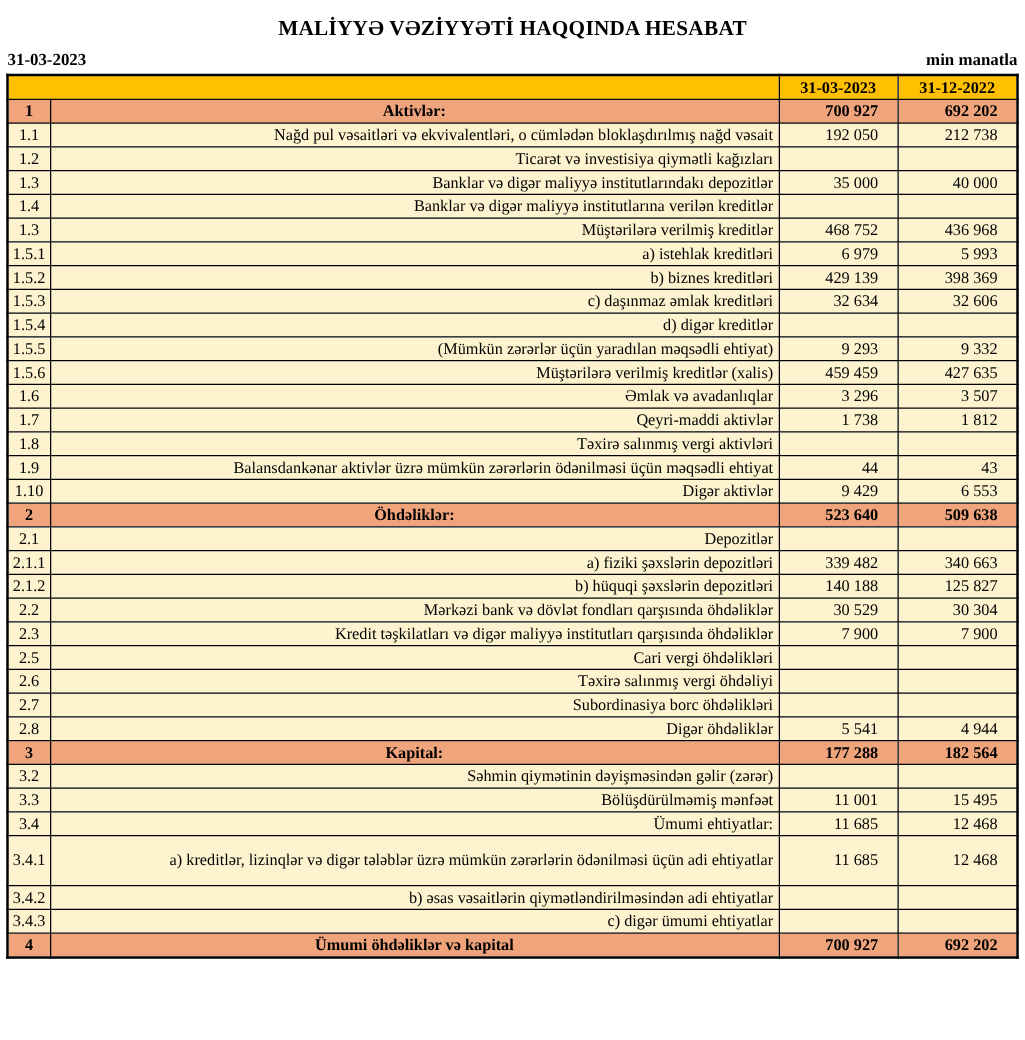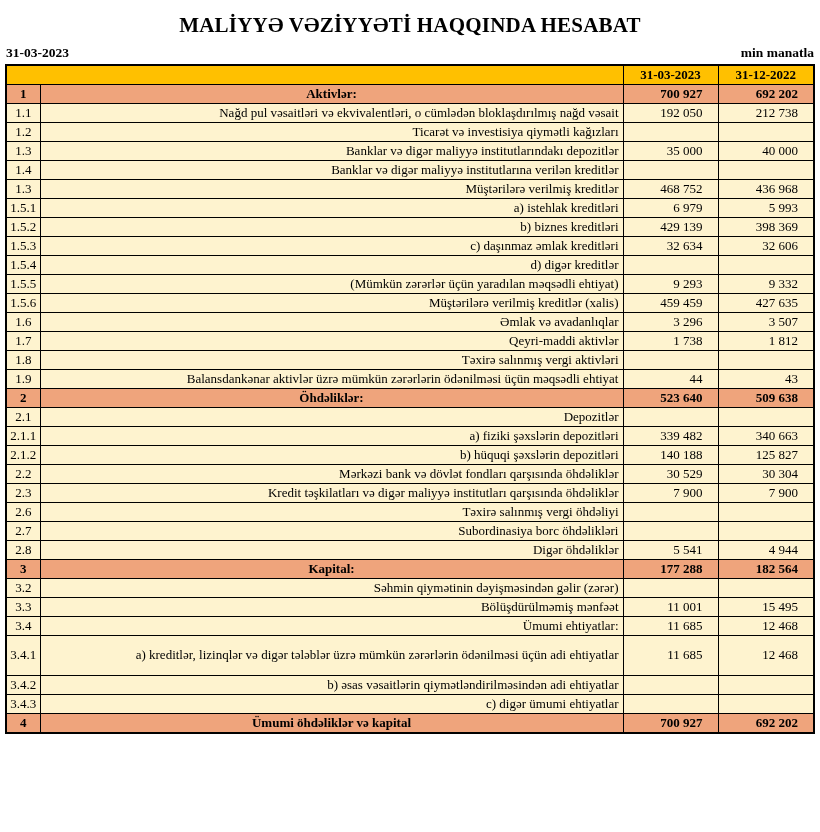--- a/index.html
+++ b/index.html
@@ -12,21 +12,21 @@
   body{
     width:820px;height:832px;
     font-family:"Liberation Serif","DejaVu Serif",serif;
     color:#000;
     overflow:hidden;
   }
   .title{
     margin-top:13px;
     text-align:center;
     font-weight:bold;
-    font-size:21px;
+    font-size:17px;
     letter-spacing:0.2px;
   }
   .meta-row{
     width:808px;
     margin:7px auto 0 auto;
     display:flex;
     justify-content:space-between;
     align-items:flex-end;
     font-weight:bold;
     font-size:13.5px;
@@ -180,20 +180,26 @@
         <td class="label">Təxirə salınmış vergi aktivləri</td>
         <td class="val"></td>
         <td class="val"></td>
       </tr>
       <tr class="data">
         <td class="num">1.9</td>
         <td class="label">Balansdankənar aktivlər üzrə mümkün zərərlərin ödənilməsi üçün məqsədli ehtiyat</td>
         <td class="val">44</td>
         <td class="val">43</td>
       </tr>
+      <tr class="data">
+        <td class="num">1.10</td>
+        <td class="label">Digər aktivlər</td>
+        <td class="val">9 429</td>
+        <td class="val">6 553</td>
+      </tr>
       <tr class="section">
         <td class="num">2</td>
         <td class="label">Öhdəliklər:</td>
         <td class="val">523 640</td>
         <td class="val">509 638</td>
       </tr>
       <tr class="data">
         <td class="num">2.1</td>
         <td class="label">Depozitlər</td>
         <td class="val"></td>
@@ -217,20 +223,26 @@
         <td class="val">30 529</td>
         <td class="val">30 304</td>
       </tr>
       <tr class="data">
         <td class="num">2.3</td>
         <td class="label">Kredit təşkilatları və digər maliyyə institutları qarşısında öhdəliklər</td>
         <td class="val">7 900</td>
         <td class="val">7 900</td>
       </tr>
       <tr class="data">
+        <td class="num">2.5</td>
+        <td class="label">Cari vergi öhdəlikləri</td>
+        <td class="val"></td>
+        <td class="val"></td>
+      </tr>
+      <tr class="data">
         <td class="num">2.6</td>
         <td class="label">Təxirə salınmış vergi öhdəliyi</td>
         <td class="val"></td>
         <td class="val"></td>
       </tr>
       <tr class="data">
         <td class="num">2.7</td>
         <td class="label">Subordinasiya borc öhdəlikləri</td>
         <td class="val"></td>
         <td class="val"></td>

